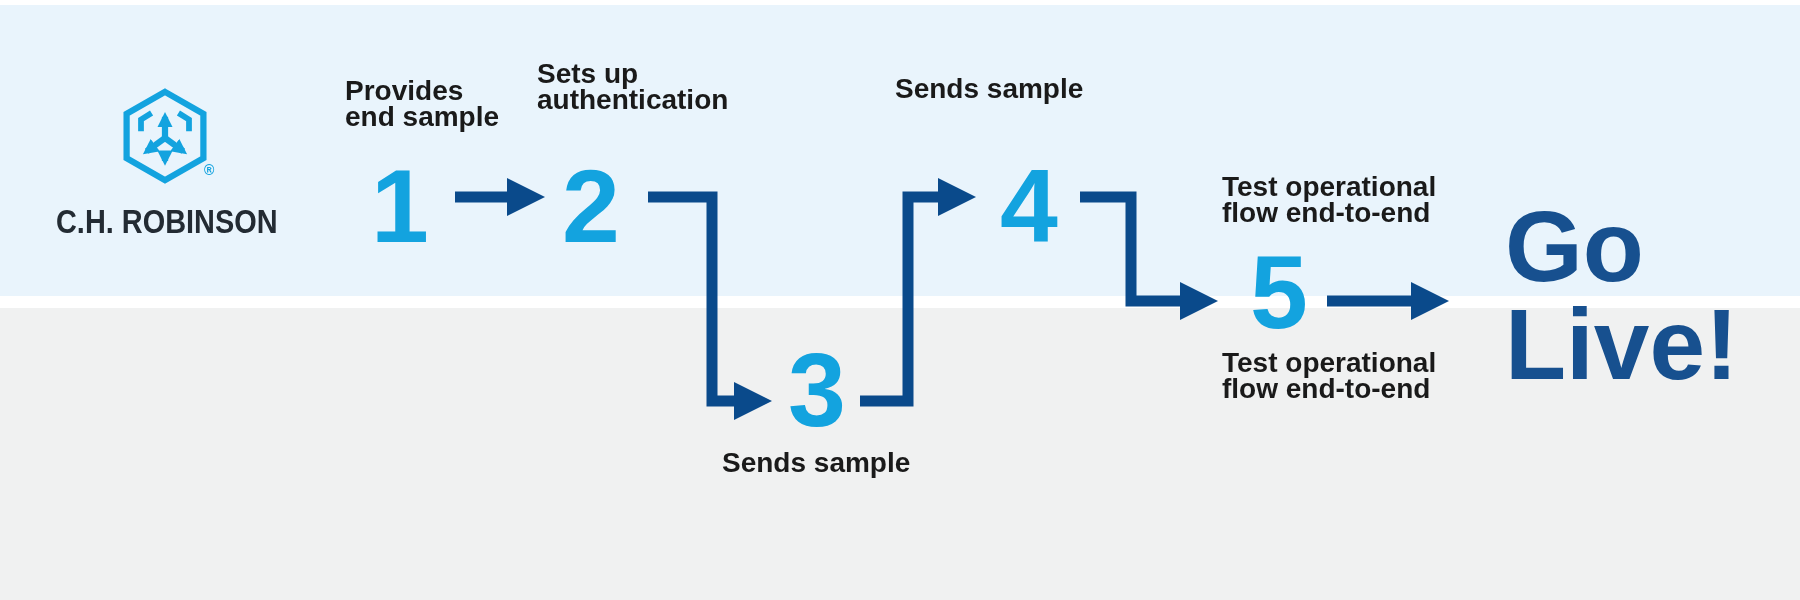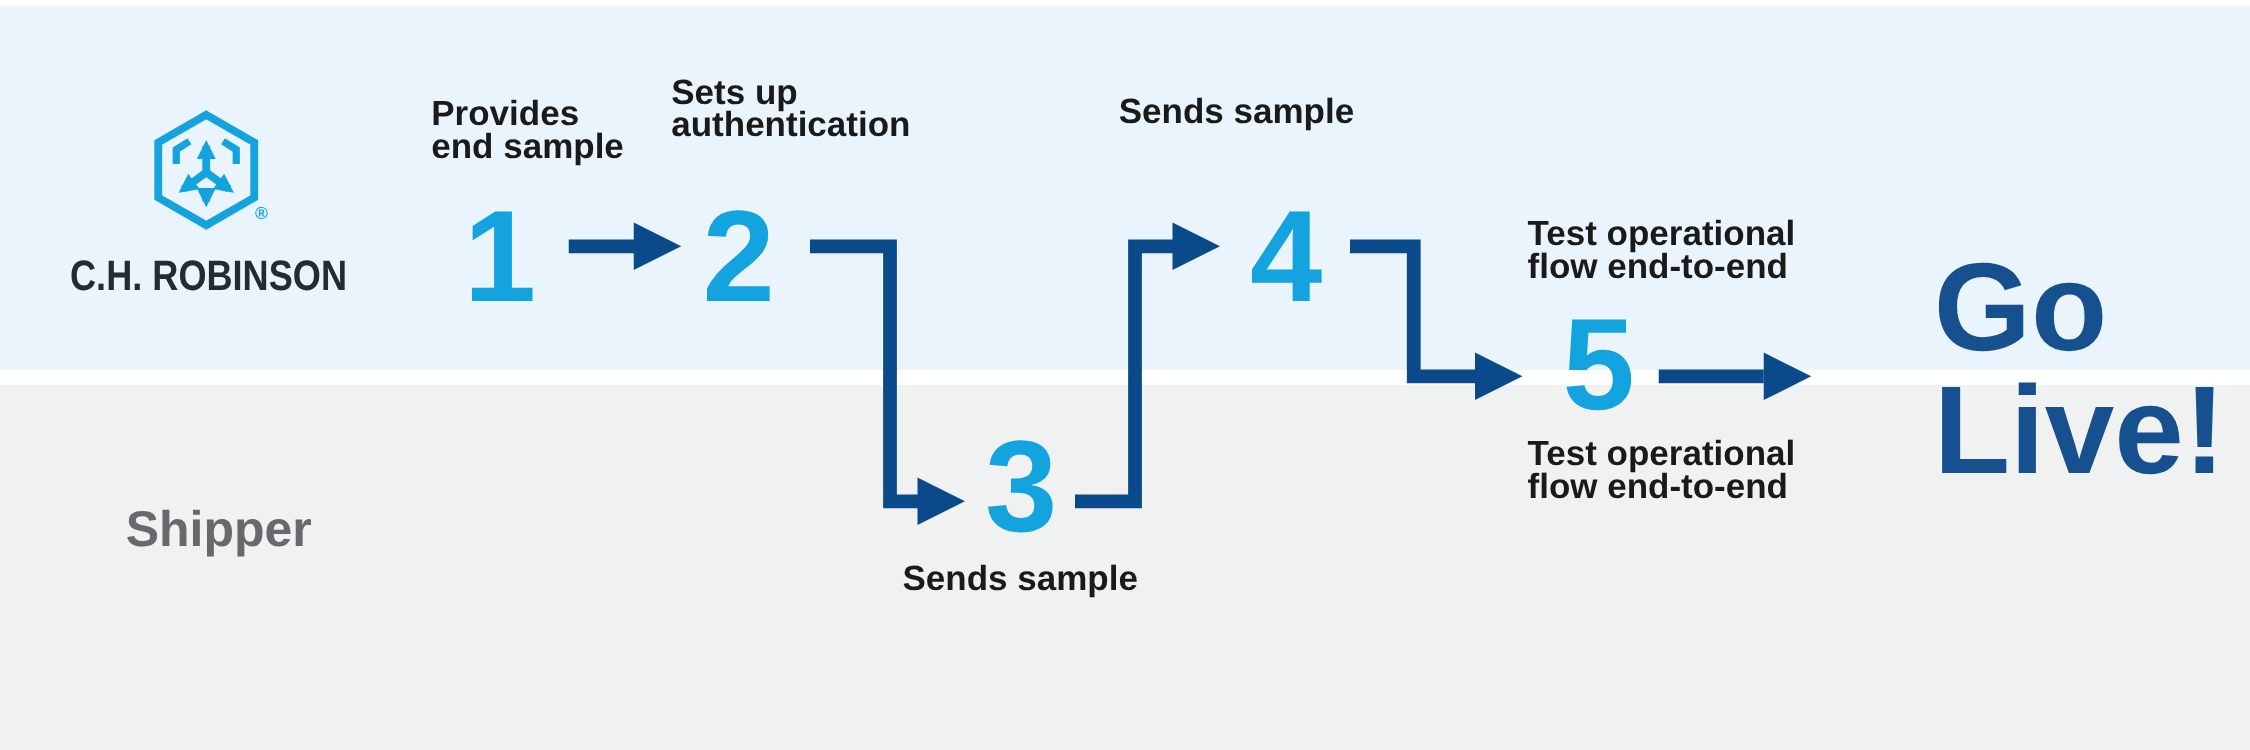--- a/index.html
+++ b/index.html
@@ -35,21 +35,21 @@
   
   .num{font-size:104px;line-height:104px;font-weight:bold;color:var(--cyan);width:120px;text-align:center;}
   .num-1{left:340px;top:154px;}
   .num-2{left:531px;top:154px;}
   .num-3{left:757px;top:338px;}
   .num-4{left:969px;top:154px;}
   .num-5{left:1219px;top:240px;}
 
   
   .golive{left:1505px;top:197px;font-size:100px;line-height:98px;font-weight:bold;
-          color:var(--golive-navy);white-space:nowrap;margin-left:42px;}
+          color:var(--golive-navy);white-space:nowrap;}
 
   
   .lane-label{left:55px;top:405px;width:240px;text-align:center;font-size:40px;line-height:38px;
               font-weight:bold;color:var(--lane-text-gray);}
 
   
   .arrows{left:0;top:0;width:1800px;height:600px;pointer-events:none;}
   .arrow-shaft{stroke:var(--navy);stroke-width:11;fill:none;stroke-linejoin:miter;stroke-linecap:butt;}
   .arrow-head{fill:var(--navy);}
 
@@ -134,16 +134,15 @@
       <polygon class="arrow-head" points="1449,301 1411,282 1411,320"></polygon>
     </g>
   </svg>
 
   <div class="abs golive">
     <div>Go</div>
     <div>Live!</div>
   </div>
 
   <div class="abs lane-label">
-    <div>Shipper</div>
   </div>
 
 </div>
 
 </body></html>

